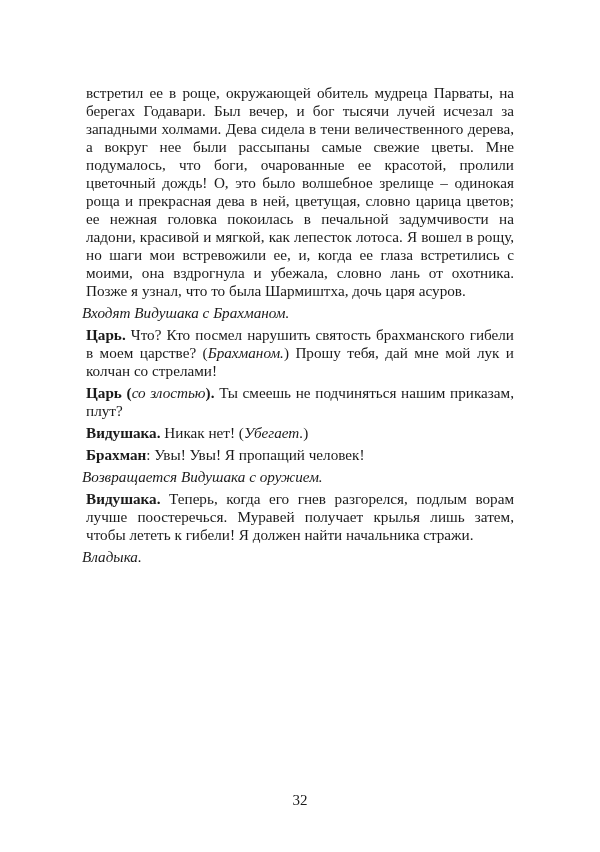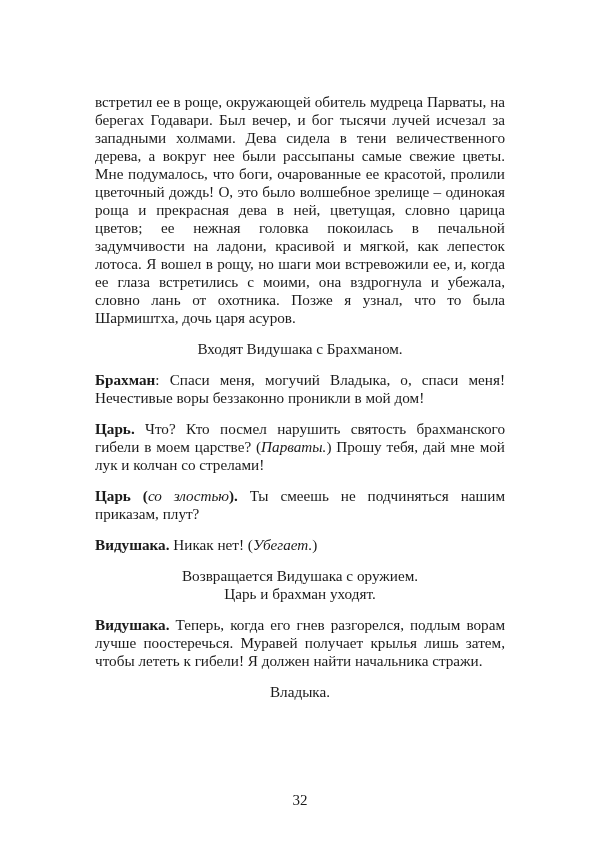--- a/index.html
+++ b/index.html
@@ -17,28 +17,28 @@
   }
   .page {
     position: absolute;
     left: 82px;
     top: 80px;
     width: 436px;
     font-size: 15.2px;
     line-height: 18px;
   }
   .p {
-    margin: 13px;
+    margin: 4px;
     text-align: justify;
     text-justify: inter-word;
     hyphens: manual;
   }
   .stage {
     margin: 0;
-    text-align: center;
+    font-style: italic;
   }
   .speaker {
     font-weight: bold;
   }
   .inline-dir {
     font-style: italic;
   }
   .page-number {
     position: absolute;
     left: 0;
@@ -51,35 +51,34 @@
 </style>
 </head>
 <body>
 
 <div class="page">
 
   <p class="p">встретил ее в роще, окружающей обитель мудреца Парваты, на берегах Годавари. Был вечер, и бог тысячи лучей исчезал за западными холмами. Дева сидела в тени величественного дерева, а вокруг нее были рассыпаны самые свежие цветы. Мне подумалось, что боги, очарованные ее красотой, пролили цветочный дождь! О, это было волшебное зрелище – одинокая роща и прекрасная дева в ней, цветущая, словно царица цветов; ее нежная головка покоилась в печальной задумчивости на ладони, красивой и мягкой, как лепесток лотоса. Я вошел в рощу, но шаги мои встревожили ее, и, когда ее глаза встретились с моими, она вздрогнула и убежала, словно лань от охотника. Позже я узнал, что то была Шармиштха, дочь царя асуров.</p>
 
   <p class="stage">Входят Видушака с Брахманом.</p>
 
-  <p class="p"><span class="speaker">Брахман</span><span>: </span><span>Спаси меня, могучий Владыка, о, спаси меня! Нечестивые воры беззаконно проникли в мой дом!</span></p>
 
-  <p class="p"><span class="speaker">Царь.</span><span> Что? Кто посмел нарушить святость брахманского гибели в моем царстве? (</span><span class="inline-dir">Парваты.</span><span>) Прошу тебя, дай мне мой лук и колчан со стрелами!</span></p>
+  <p class="p"><span class="speaker">Царь.</span><span> Что? Кто посмел нарушить святость брахманского гибели в моем царстве? (</span><span class="inline-dir">Брахманом.</span><span>) Прошу тебя, дай мне мой лук и колчан со стрелами!</span></p>
 
 
   <p class="p"><span class="speaker">Царь (</span><span class="inline-dir">со злостью</span><span class="speaker">).</span><span> Ты смеешь не подчиняться нашим приказам, плут?</span></p>
 
   <p class="p"><span class="speaker">Видушака.</span><span> Никак нет! (</span><span class="inline-dir">Убегает.</span><span>)</span></p>
 
+  <p class="p"><span class="speaker">Брахман</span><span>: </span><span>Увы! Увы! Я пропащий человек!</span></p>
 
 
   <p class="stage">Возвращается Видушака с оружием.</p>
 
 
-  <p class="stage">Царь и брахман уходят.</p>
 
   <p class="p"><span class="speaker">Видушака.</span><span> Теперь, когда его гнев разгорелся, подлым ворам лучше поостеречься. Муравей получает крылья лишь затем, чтобы лететь к гибели! Я должен найти начальника стражи.</span></p>
 
   <p class="stage">Владыка.</p>
 
 </div>
 
 <div class="page-number">32</div>
 
 </body></html>

